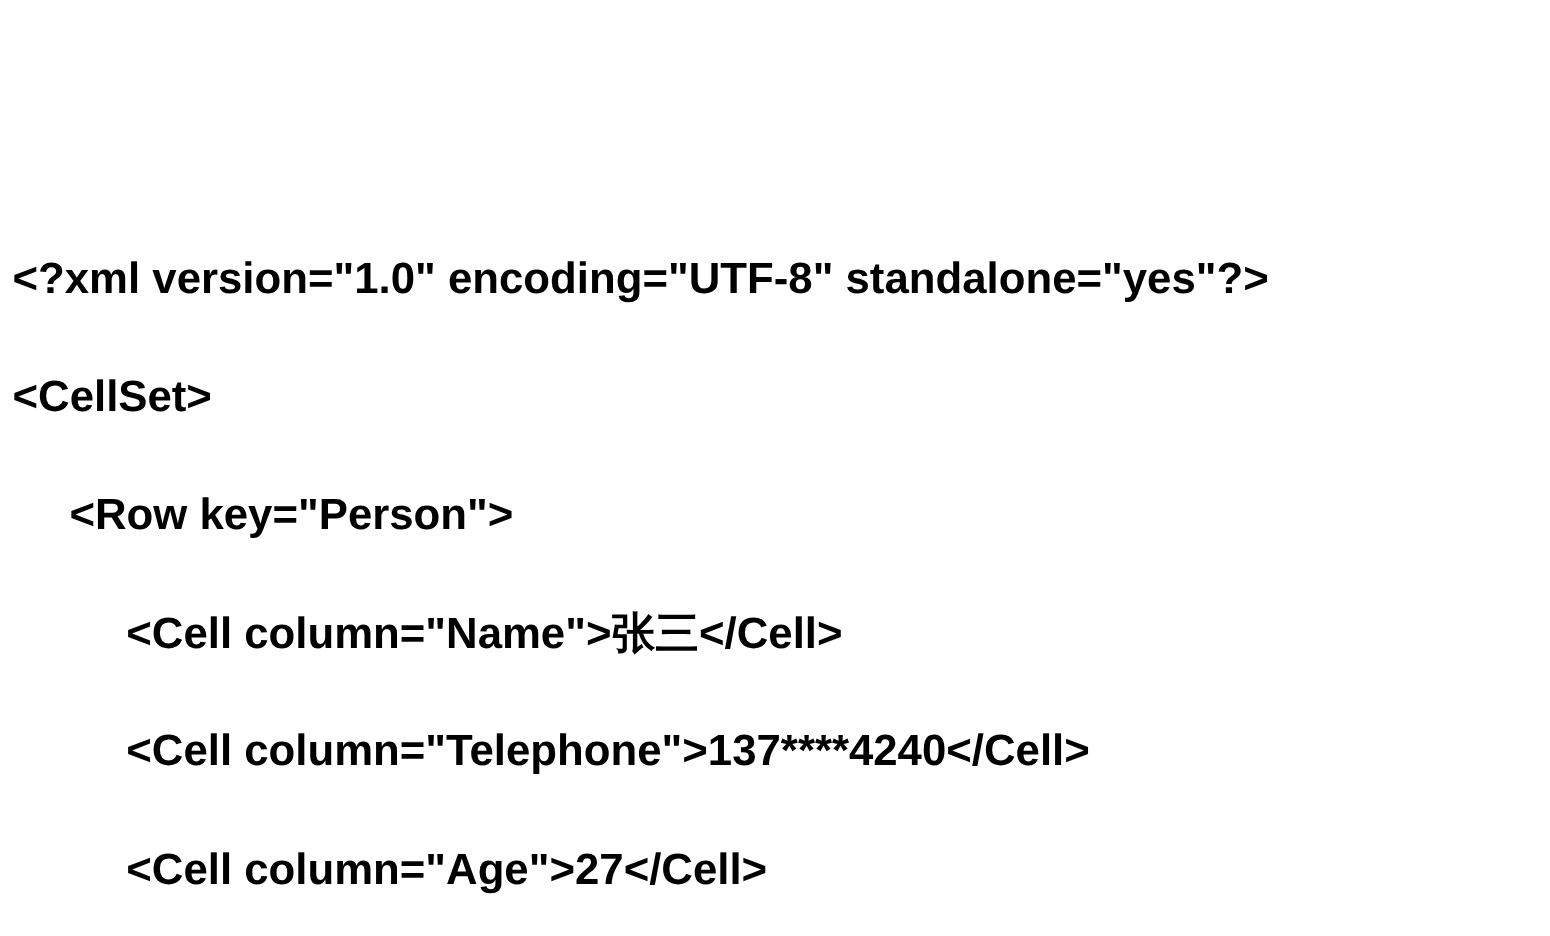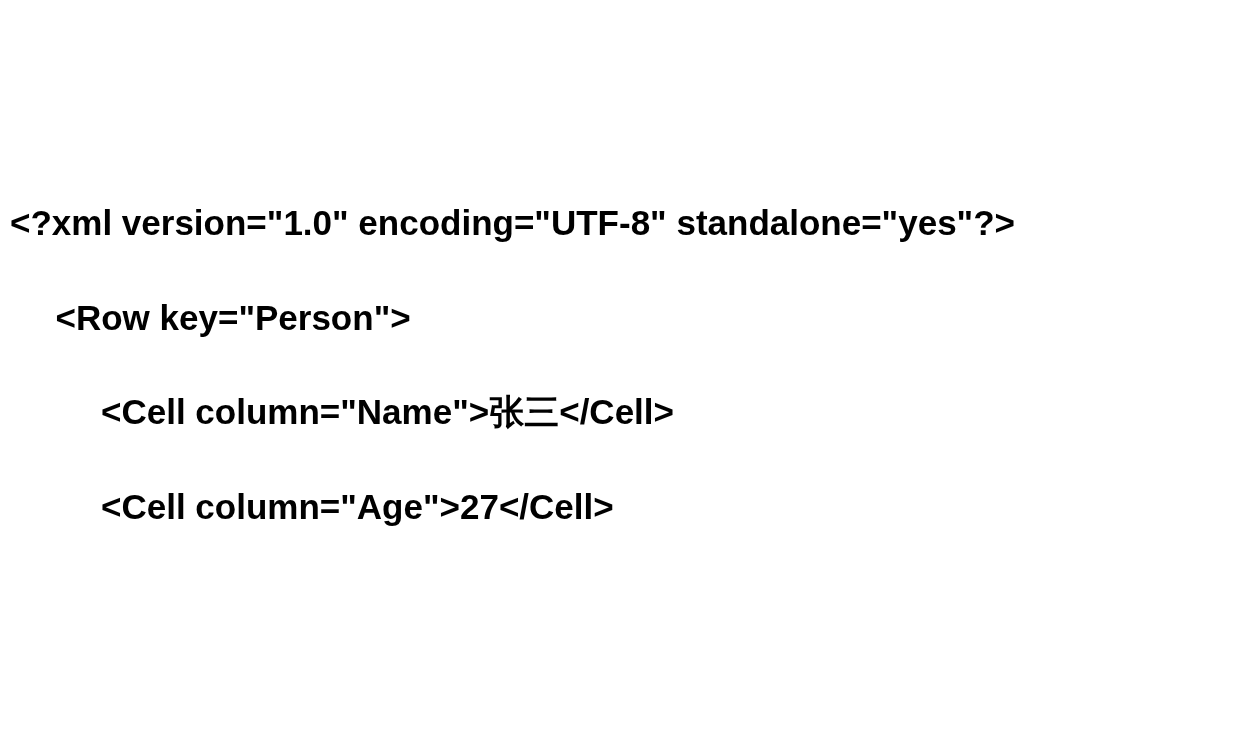--- a/index.html
+++ b/index.html
@@ -16,22 +16,24 @@
   .line { display: block; }
   .indent1 { padding-left: 1.3em; }
   .indent2 { padding-left: 2.6em; }
 </style>
 </head>
 <body>
 
 
 <div>
 <span class="line">&lt;?xml version="1.0" encoding="UTF-8" standalone="yes"?&gt;</span>
+<span class="line">&lt;CellSet&gt;</span>
 <span class="line indent1">&lt;Row key="Person"&gt;</span>
 <span class="line indent2">&lt;Cell column="Name"&gt;张三&lt;/Cell&gt;</span>
+<span class="line indent2">&lt;Cell column="Telephone"&gt;137****4240&lt;/Cell&gt;</span>
 <span class="line indent2">&lt;Cell column="Age"&gt;27&lt;/Cell&gt;</span>
 
 
 
 
 
 
 
 </div>
 

